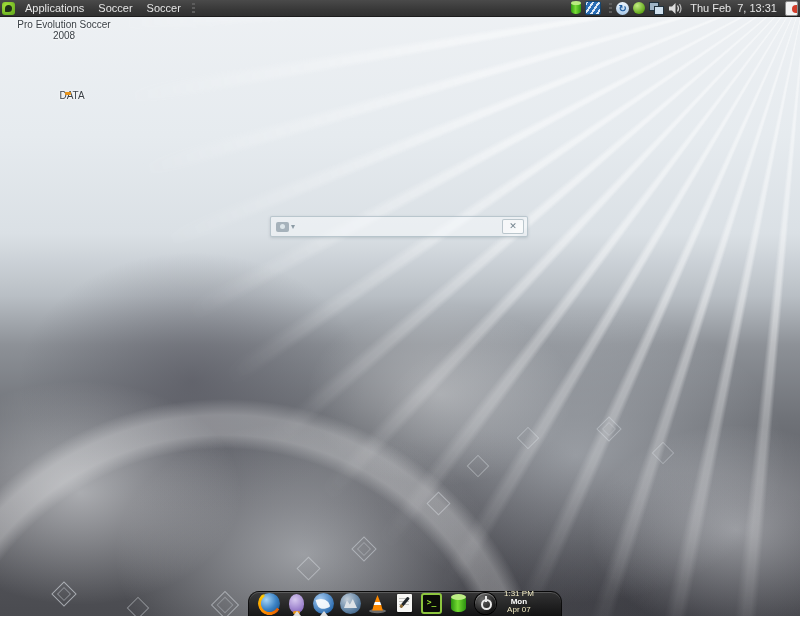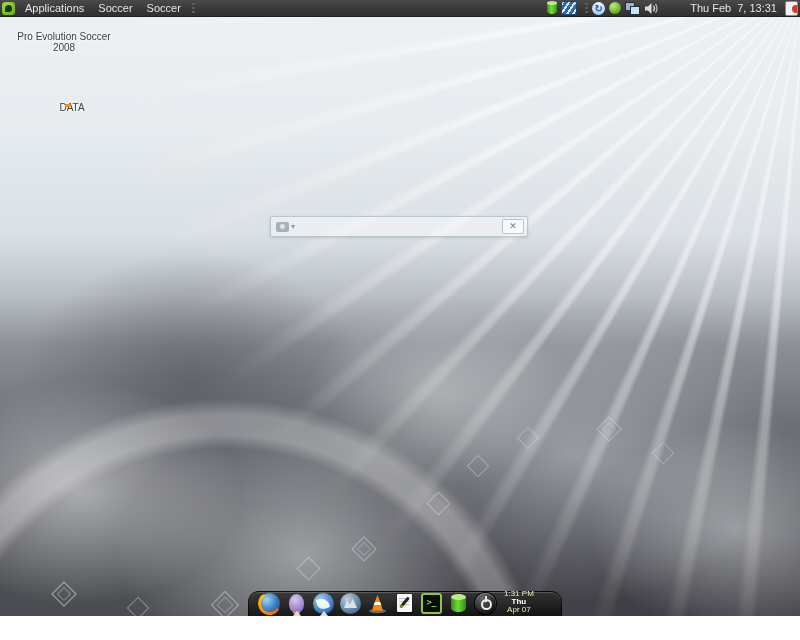--- a/index.html
+++ b/index.html
@@ -46,25 +46,25 @@
   .tray-upd{width:13px;height:13px;border-radius:50%;background:linear-gradient(180deg,#eef5fc,#a9c9e8);
     color:#1f5c9e;font-size:10px;line-height:13px;text-align:center;font-weight:bold;}
   .tray-dot{width:12px;height:12px;border-radius:50%;background:radial-gradient(circle at 35% 30%,#c4ec82,#55a00d 80%);}
   .tray-disp{position:relative;width:15px;height:13px;}
   .tray-disp b,.tray-disp s{position:absolute;width:8px;height:7px;border:1px solid #20303c;background:#cfe0ee;display:block;}
   .tray-disp b{left:0;top:0;background:#9fb4c6;}
   .tray-disp s{left:5px;top:4px;}
   .tray-vol{width:14px;height:13px;}
   .tray-logout{position:relative;width:11px;height:13px;background:#f2f2f2;border:1px solid #8a8a8a;border-radius:2px;overflow:hidden;}
   .tray-logout::after{content:"";position:absolute;right:-3px;top:3px;width:8px;height:8px;border-radius:50%;background:#d23c2a;}
-  .clock{white-space:pre;padding:0 4px;margin-left:24px;}
+  .clock{white-space:pre;padding:0 4px;}
 
   
   .desk-icon{position:absolute;width:108px;text-align:center;color:#3a4046;font-size:10px;line-height:11px;
-    text-shadow:0 0 3px rgba(255,255,255,.95),0 1px 2px rgba(255,255,255,.8);cursor:default;margin-top:12px;}
+    text-shadow:0 0 3px rgba(255,255,255,.95),0 1px 2px rgba(255,255,255,.8);cursor:default;}
   .disc{width:34px;height:34px;margin:0 auto 3px;border-radius:50%;
     background:radial-gradient(circle at 50% 50%, #181818 0 12%, #d8402e 16% 36%, #141414 41% 78%, #2b2b2b 82% 100%);
     box-shadow:0 1px 2px rgba(0,0,0,.4), inset 0 1px 1px rgba(255,255,255,.25);}
   .hdd{position:relative;width:40px;height:28px;margin:0 auto 3px;border-radius:5px;
     background:linear-gradient(180deg,#57575b,#2d2d30 45%,#232326);box-shadow:0 1px 2px rgba(0,0,0,.45);}
   .hdd::before{content:"";position:absolute;left:3px;right:3px;bottom:5px;height:5px;border-radius:2px;background:#3f3f43;}
   .hdd::after{content:"";position:absolute;left:6px;bottom:6px;width:6px;height:3px;border-radius:1px;background:#e8941a;}
 
   
   .searchbar{position:absolute;left:270px;top:216px;width:258px;height:21px;box-sizing:border-box;
@@ -219,18 +219,18 @@
         <span class="i-term">&gt;_</span>
       </span>
     <span class="dock-item">
         <span class="i-cyl"></span>
       </span>
     <span class="dock-item">
         <span class="i-power"></span>
       </span>
     <span class="dock-clock">
       <span>1:31 PM</span><br>
-      <span class="d">Thu</span><br>
+      <span class="d">Mon</span><br>
       <span>Apr 07</span>
     </span>
   </div>
 
 </div>
 
 </body></html>

